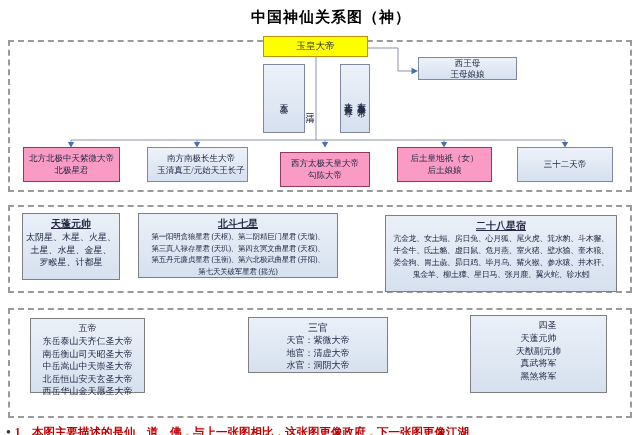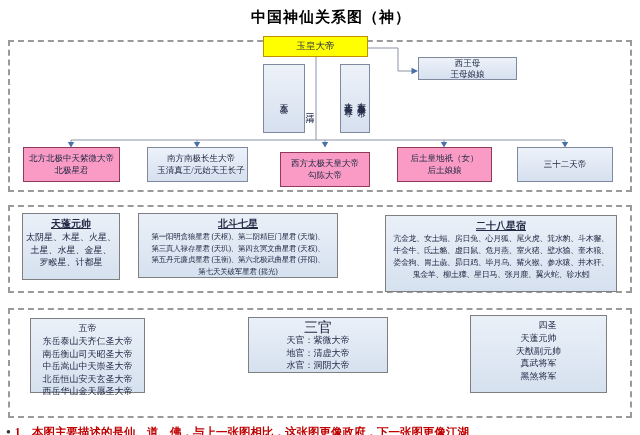--- a/index.html
+++ b/index.html
@@ -119,21 +119,21 @@
 
   <div class="panel" style="left:30px;top:318px;width:115px;height:75px;">
     <div class="panel-title" style="font-weight:normal;font-size:9px;line-height:13px;">五帝</div>
     <div class="panel-lines">东岳泰山天齐仁圣大帝
 南岳衡山司天昭圣大帝
 中岳嵩山中天崇圣大帝
 北岳恒山安天玄圣大帝
 西岳华山金天愿圣大帝</div>
   </div>
   <div class="panel" style="left:248px;top:317px;width:140px;height:56px;">
-    <div class="panel-title" style="font-weight:normal;font-size:14px;line-height:13px;">三官</div>
+    <div class="panel-title" style="font-weight:normal;font-size:10px;line-height:13px;">三官</div>
     <div class="panel-lines">天官：紫微大帝
 地官：清虚大帝
 水官：洞阴大帝</div>
   </div>
   <div class="panel" style="left:470px;top:315px;width:137px;height:78px;">
     <div class="panel-title" style="font-weight:normal;font-size:9px;line-height:13px;padding-left:18px;">四圣</div>
     <div class="panel-lines">天蓬元帅
 天猷副元帅
 真武将军
 黑煞将军</div>

